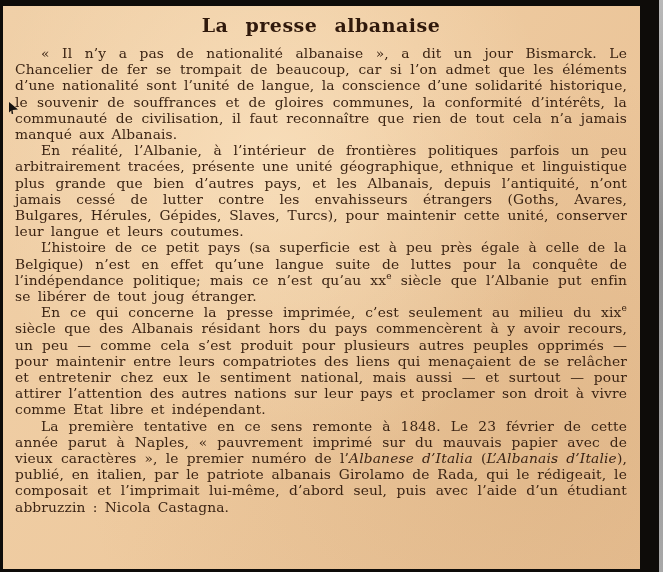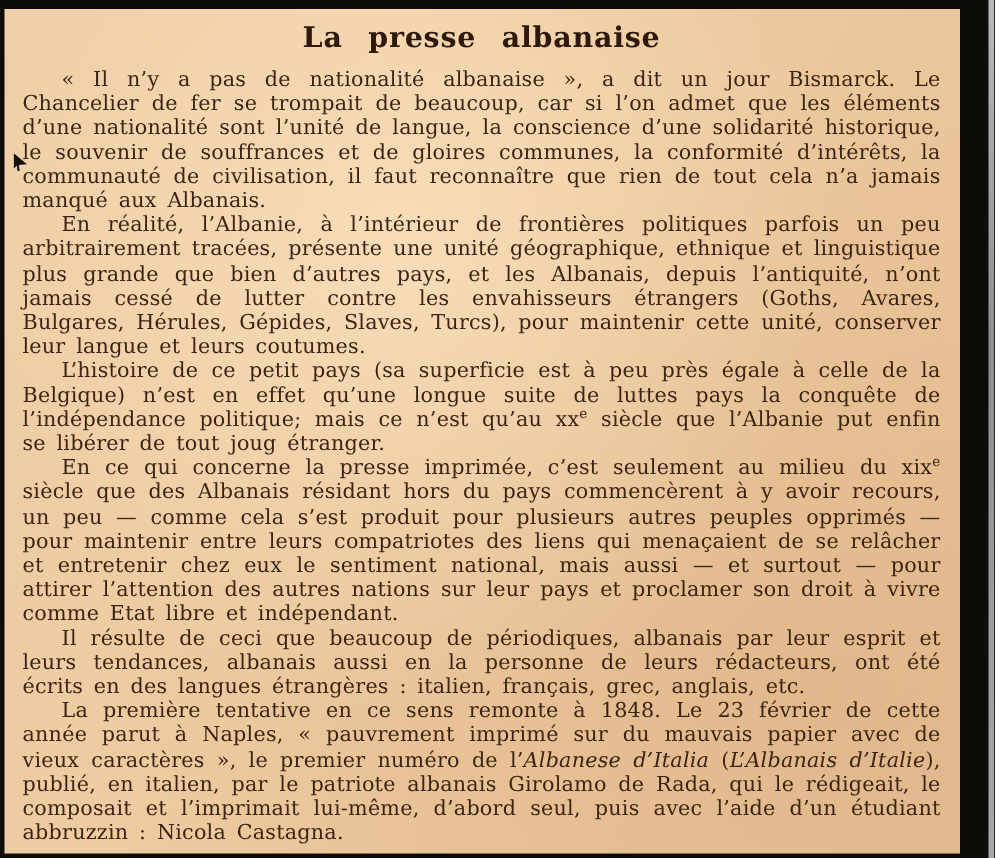--- a/index.html
+++ b/index.html
@@ -59,21 +59,20 @@
 </style>
 </head>
 <body>
 
 <div class="scan">
   <div class="page">
     <h1>La  presse  albanaise</h1>
     <div class="body-text">
         <p><span>« Il n’y a pas de nationalité albanaise », a dit un jour Bismarck. Le Chancelier de fer se trompait de beaucoup, car si l’on admet que les éléments d’une nationalité sont l’unité de langue, la conscience d’une solidarité historique, le souvenir de souffrances et de gloires communes, la conformité d’intérêts, la communauté de civilisation, il faut reconnaître que rien de tout cela n’a jamais manqué aux Albanais.</span></p>
         <p><span>En réalité, l’Albanie, à l’intérieur de frontières politiques parfois un peu arbitrairement tracées, présente une unité géographique, ethnique et linguistique plus grande que bien d’autres pays, et les Albanais, depuis l’antiquité, n’ont jamais cessé de lutter contre les envahisseurs étrangers (Goths, Avares, Bulgares, Hérules, Gépides, Slaves, Turcs), pour maintenir cette unité, conserver leur langue et leurs coutumes.</span></p>
-        <p><span>L’histoire de ce petit pays (sa superficie est à peu près égale à celle de la Belgique) n’est en effet qu’une longue suite de luttes pays la conquête de l’indépendance politique; mais ce n’est qu’au xx</span><sup>e</sup><span> siècle que l’Albanie put enfin se libérer de tout joug étranger.</span></p>
+        <p><span>L’histoire de ce petit pays (sa superficie est à peu près égale à celle de la Belgique) n’est en effet qu’une langue suite de luttes pour la conquête de l’indépendance politique; mais ce n’est qu’au xx</span><sup>e</sup><span> siècle que l’Albanie put enfin se libérer de tout joug étranger.</span></p>
         <p><span>En ce qui concerne la presse imprimée, c’est seulement au milieu du xix</span><sup>e</sup><span> siècle que des Albanais résidant hors du pays commencèrent à y avoir recours, un peu — comme cela s’est produit pour plusieurs autres peuples opprimés — pour maintenir entre leurs compatriotes des liens qui menaçaient de se relâcher et entretenir chez eux le sentiment national, mais aussi — et surtout — pour attirer l’attention des autres nations sur leur pays et proclamer son droit à vivre comme Etat libre et indépendant.</span></p>
-        <p><span>Il résulte de ceci que beaucoup de périodiques, albanais par leur esprit et leurs tendances, albanais aussi en la personne de leurs rédacteurs, ont été écrits en des langues étrangères : italien, français, grec, anglais, etc.</span></p>
         <p><span>La première tentative en ce sens remonte à 1848. Le 23 février de cette année parut à Naples, « pauvrement imprimé sur du mauvais papier avec de vieux caractères », le premier numéro de l’</span><i>Albanese d’Italia</i><span> (</span><i>L’Albanais d’Italie</i><span>), publié, en italien, par le patriote albanais Girolamo de Rada, qui le rédigeait, le composait et l’imprimait lui-même, d’abord seul, puis avec l’aide d’un étudiant abbruzzin : Nicola Castagna.</span></p>
       </div>
   </div>
   <div class="edge-sliver"></div>
   <div class="cursor-artifact"></div>
 </div>
 
 </body></html>

